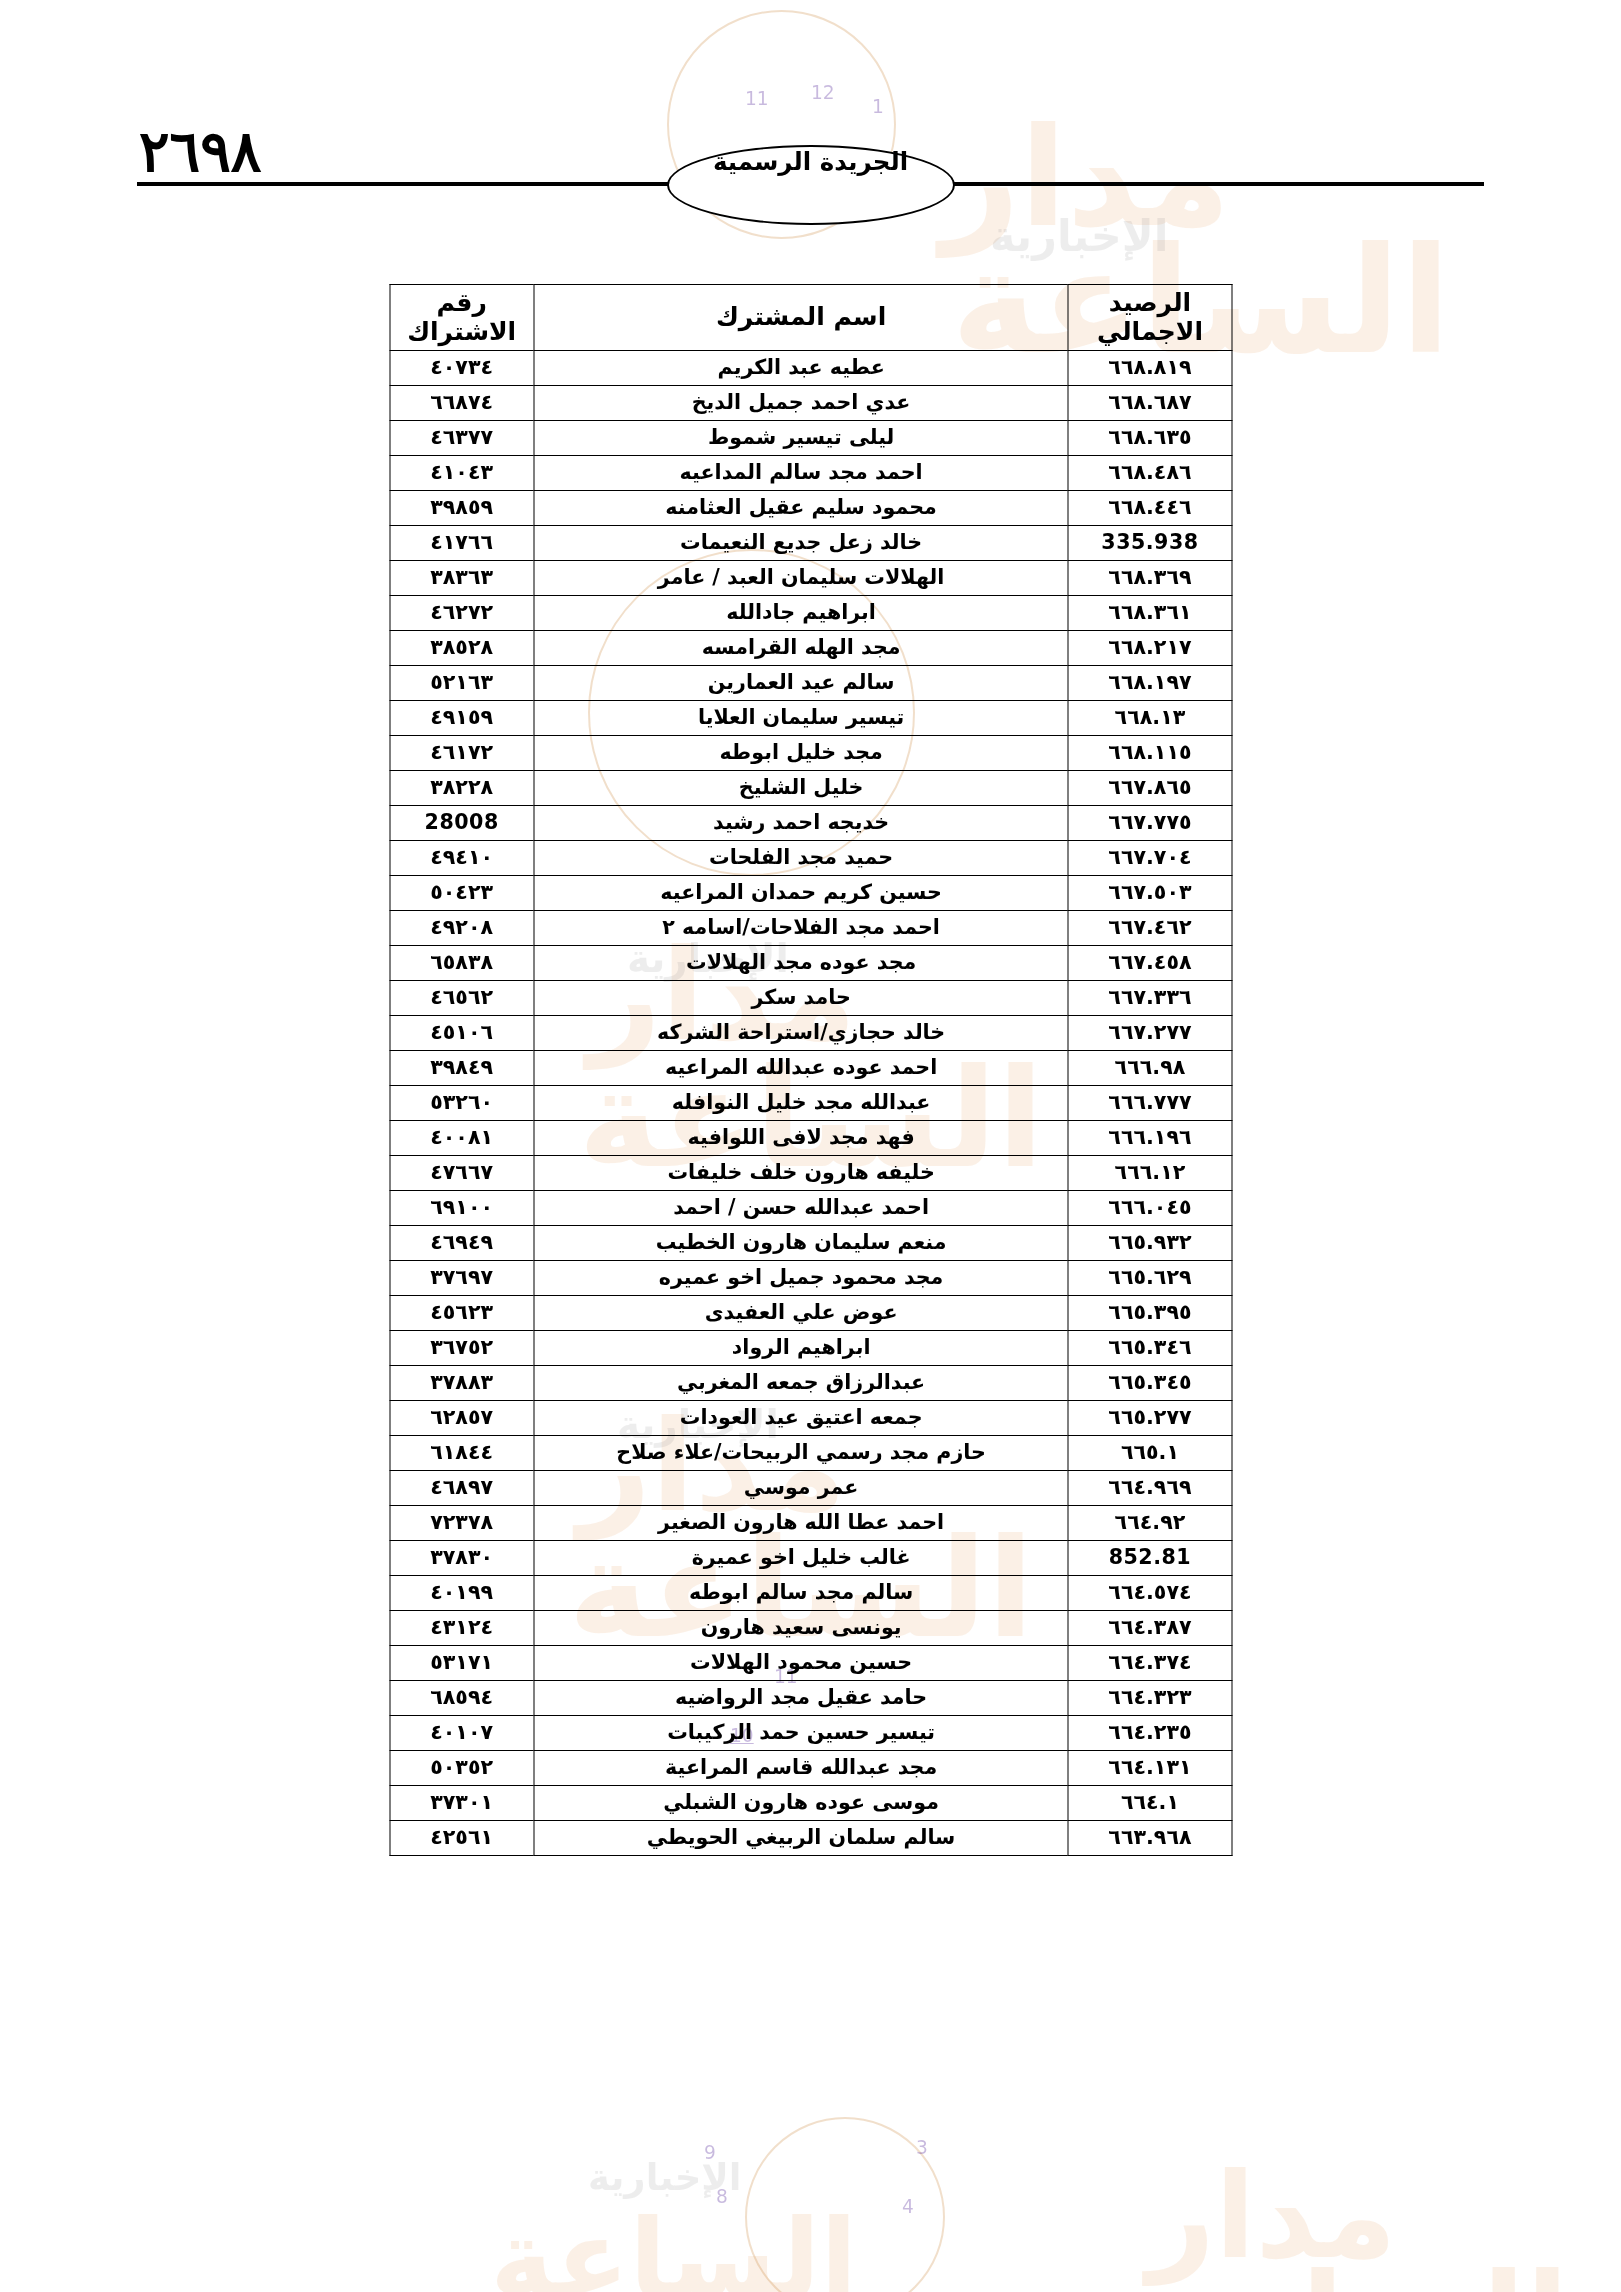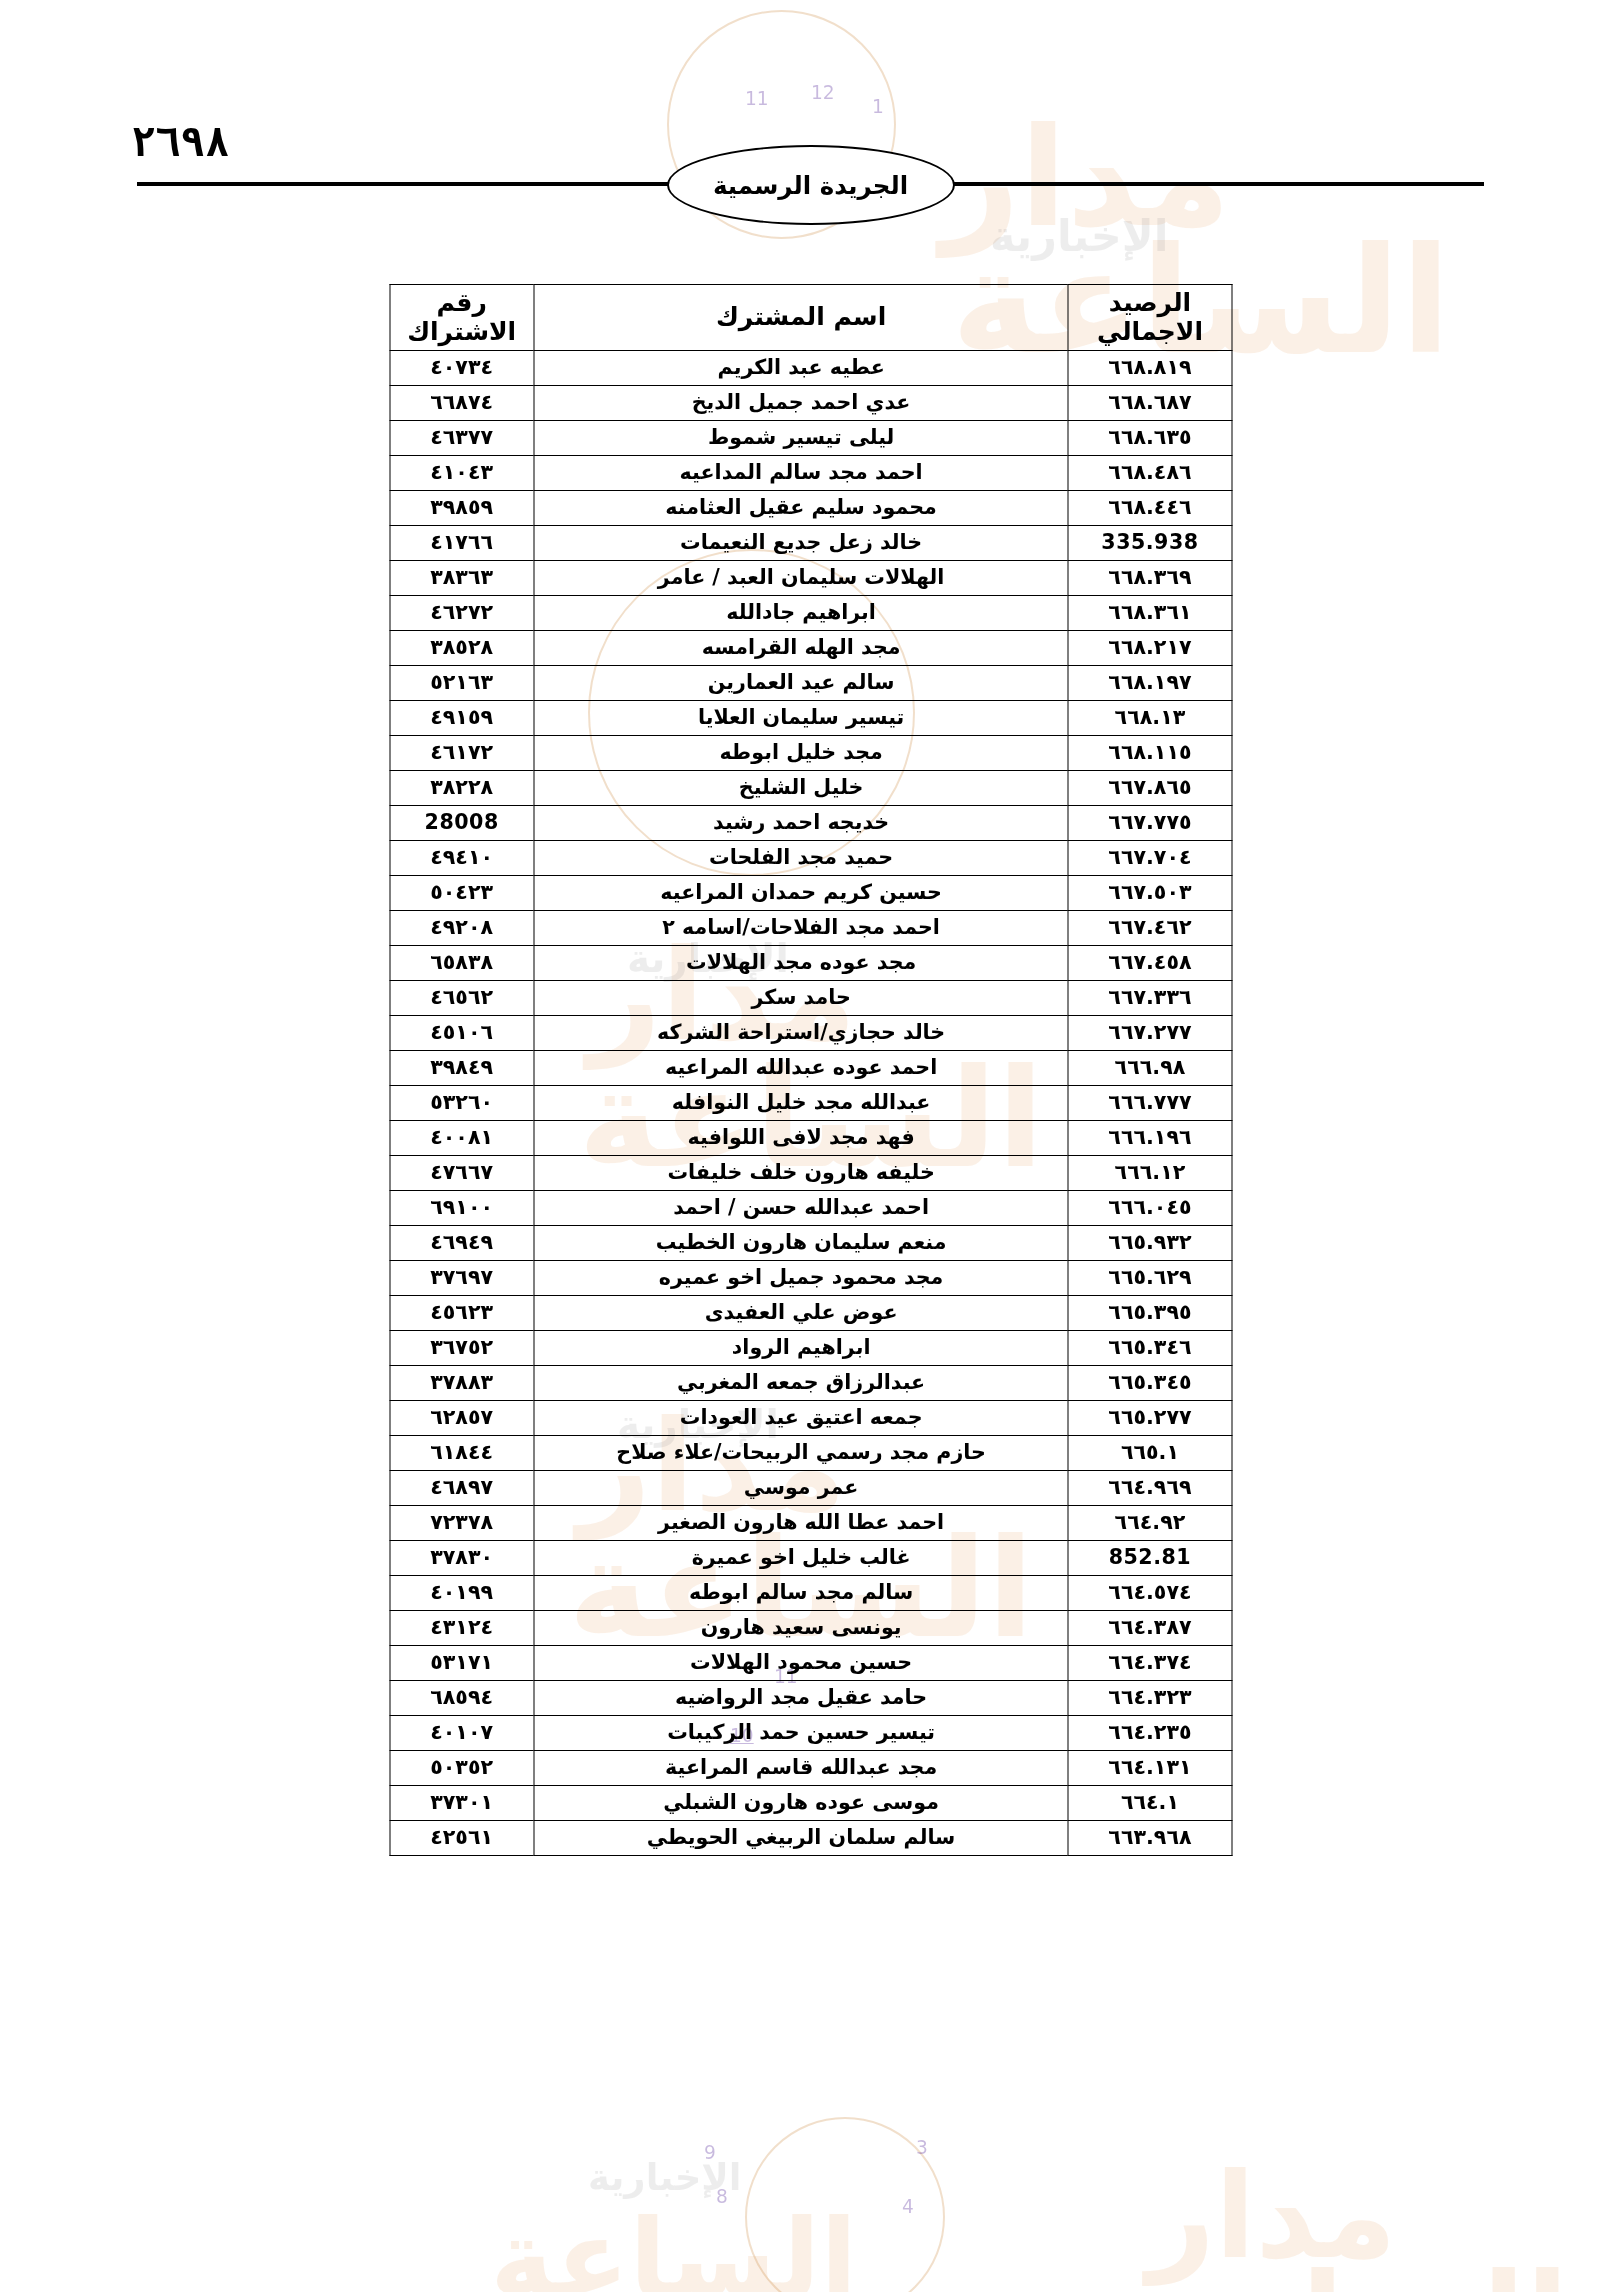--- a/index.html
+++ b/index.html
@@ -69,36 +69,35 @@
     position: absolute;
     top: 145px;
     left: 50%;
     transform: translateX(-50%);
     width: 284px;
     height: 76px;
     border: 2.9px solid #000;
     border-radius: 50%;
     background: #fff;
     display: flex;
-    align-items: center;
     justify-content: center;
   }
   .header-oval span {
     font-size: 24.5px;
     font-weight: bold;
     letter-spacing: 0.5px;
   }
   .page-number {
     position: absolute;
     top: 118px;
-    left: 131px;
-    font-size: 41px;
+    left: 139px;
+    font-size: 57px;
     font-weight: bold;
     letter-spacing: 2px;
-    font-family: Liberation Mono, monospace;
+    font-family: Liberation Sans, sans-serif;
   }
 
   
   .table-wrap {
     position: absolute;
     top: 284px;
     left: 50%;
     transform: translateX(-50%);
     width: 843px;
     z-index: 2;

